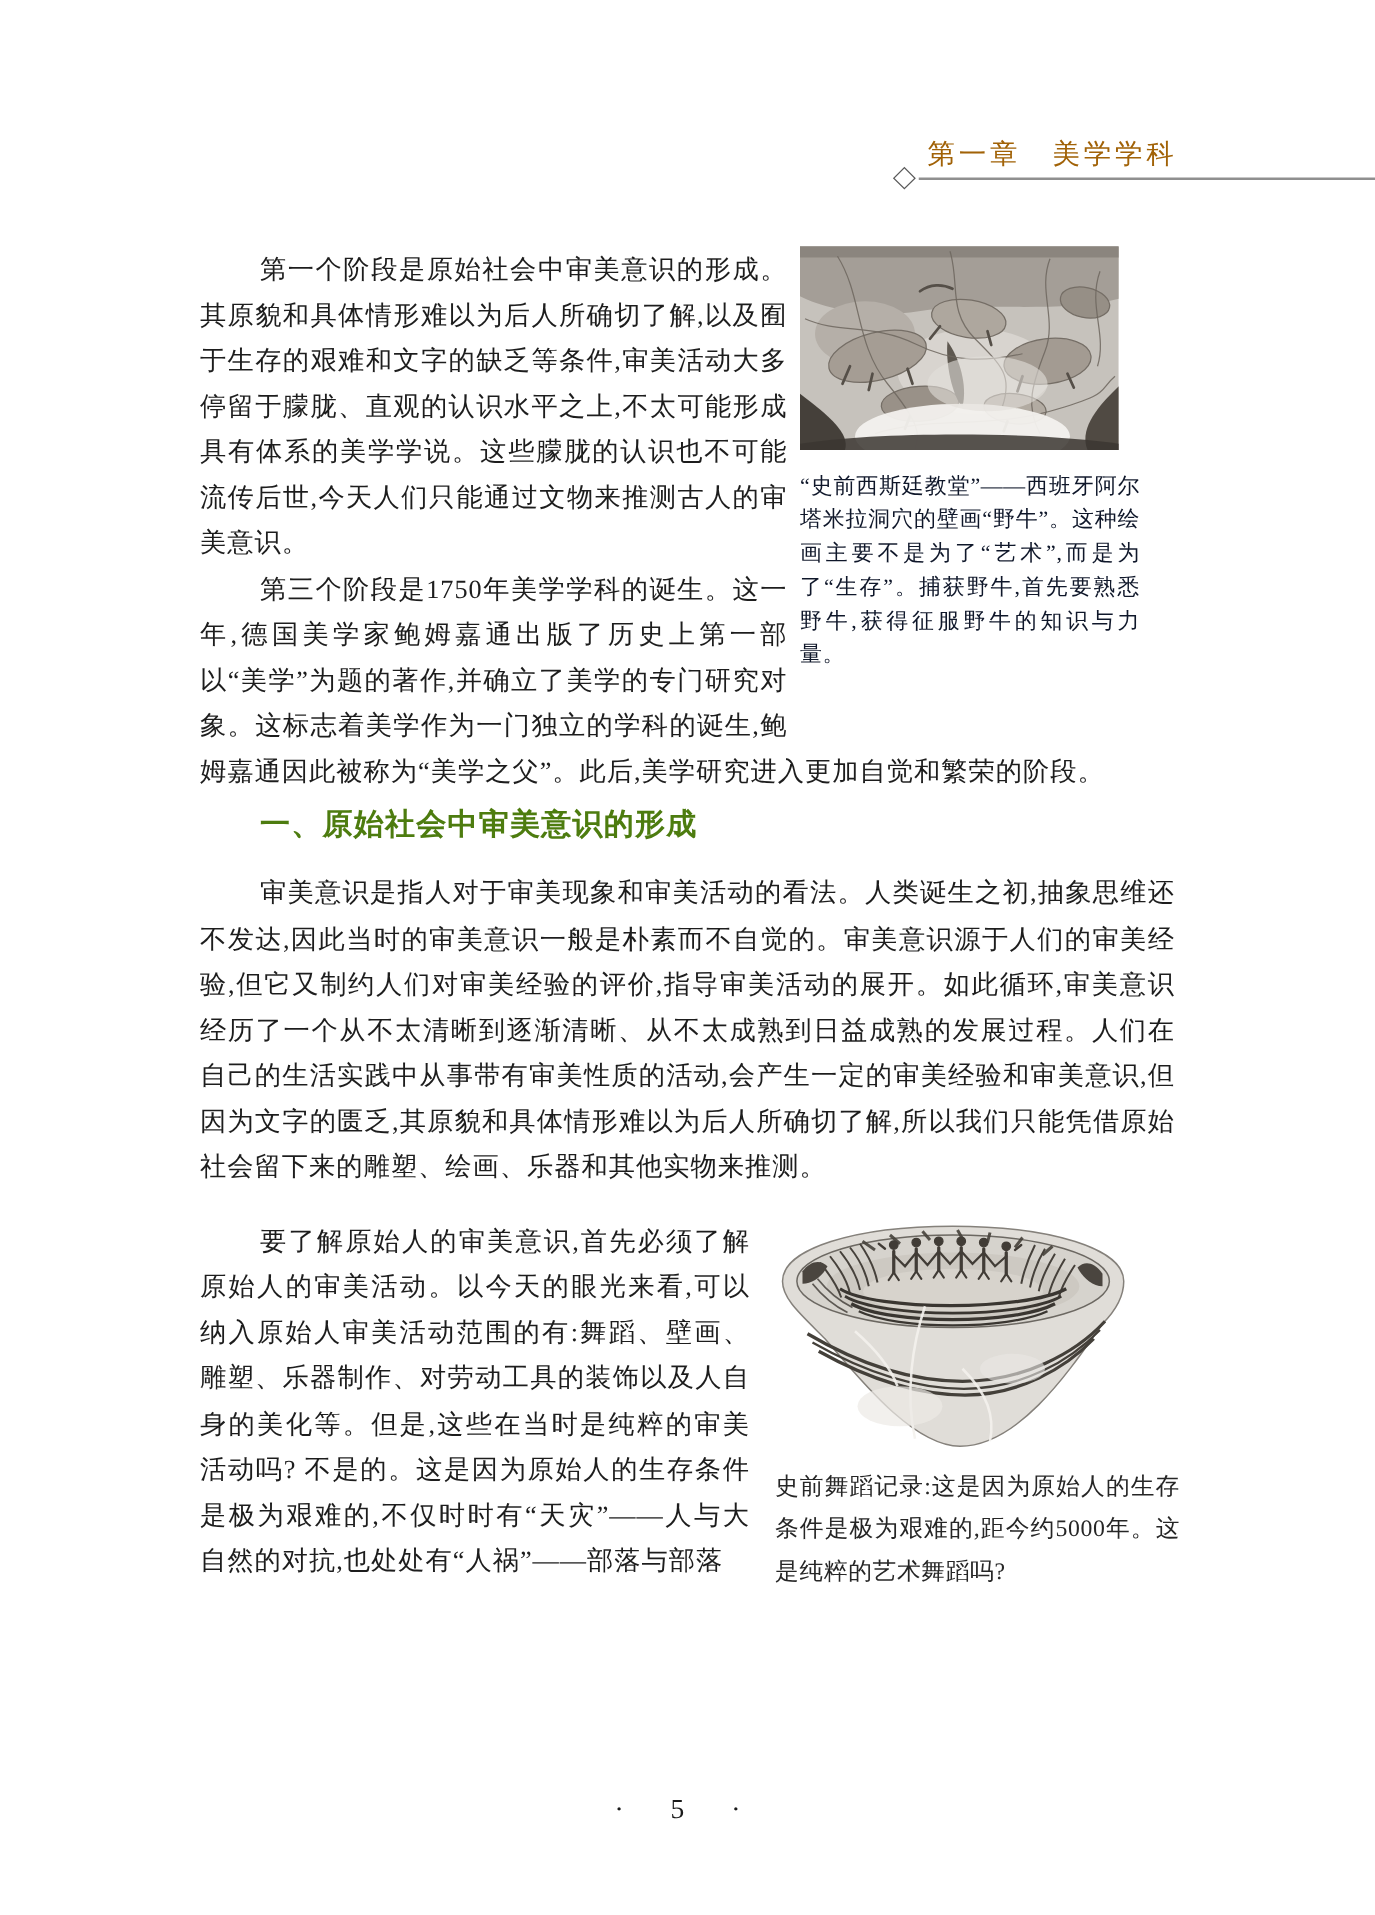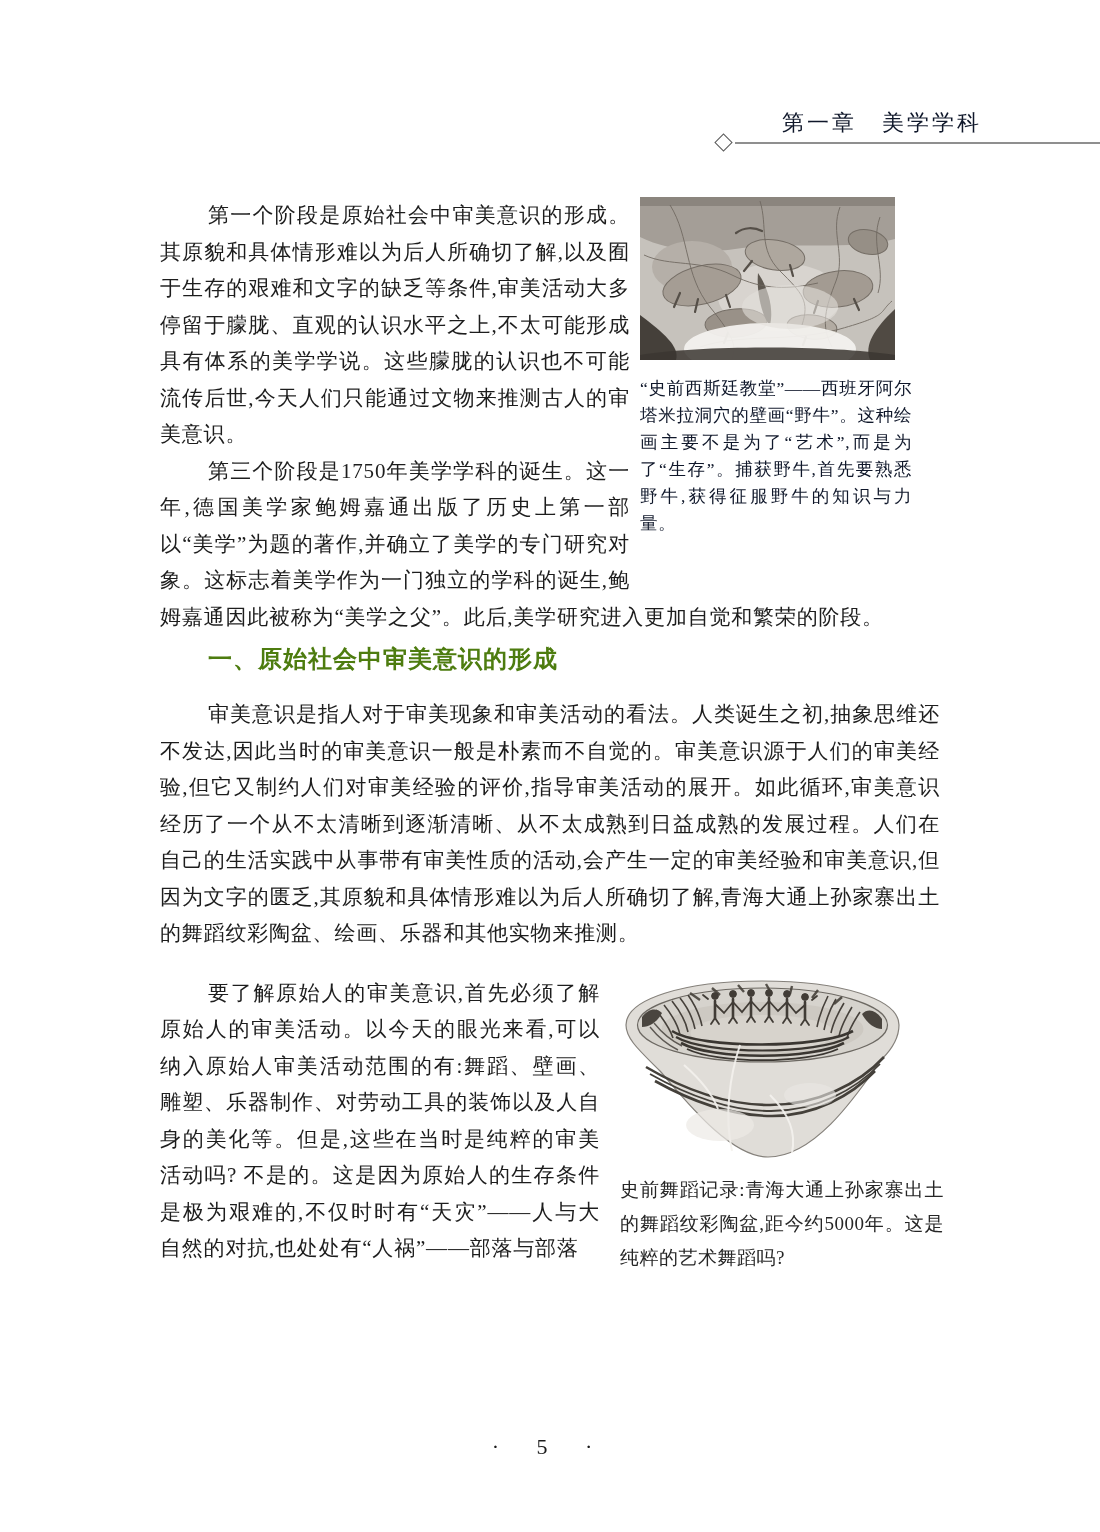--- a/index.html
+++ b/index.html
@@ -12,24 +12,24 @@
     background: #ffffff;
     overflow: hidden;
     font-family: "Liberation Serif", "DejaVu Serif", serif;
     color: #1d1d1d;
   }
 
   
   .chapter-title {
     position: absolute;
     top: 108px;
-    left: 782px;
+    left: 742px;
     font-size: 22px;
     letter-spacing: 3px;
-    color: #0f172a;
+    color: #a16207;
     font-family: "Liberation Serif", "DejaVu Serif", serif;
   }
   .header-rule {
     position: absolute;
     top: 142px;
     left: 735px;
     width: 365px;
     height: 2px;
     background: #8f8f8f;
   }
@@ -172,21 +172,21 @@
         <path d="M0 158 C 60 148 190 148 255 158 V163 H0 Z" fill="#3b3631" opacity="0.85"></path>
       </svg>
       <figcaption>“史前西斯廷教堂”——西班牙阿尔塔米拉洞穴的壁画“野牛”。这种绘画主要不是为了“艺术”,而是为了“生存”。捕获野牛,首先要熟悉野牛,获得征服野牛的知识与力量。</figcaption>
     </figure>
 
     <p class="body-p">第一个阶段是原始社会中审美意识的形成。其原貌和具体情形难以为后人所确切了解,以及囿于生存的艰难和文字的缺乏等条件,审美活动大多停留于朦胧、直观的认识水平之上,不太可能形成具有体系的美学学说。这些朦胧的认识也不可能流传后世,今天人们只能通过文物来推测古人的审美意识。</p>
     <p class="body-p">第三个阶段是1750年美学学科的诞生。这一年,德国美学家鲍姆嘉通出版了历史上第一部以“美学”为题的著作,并确立了美学的专门研究对象。这标志着美学作为一门独立的学科的诞生,鲍姆嘉通因此被称为“美学之父”。此后,美学研究进入更加自觉和繁荣的阶段。</p>
 
     <h2 class="section-heading">一、原始社会中审美意识的形成</h2>
 
-    <p class="body-p">审美意识是指人对于审美现象和审美活动的看法。人类诞生之初,抽象思维还不发达,因此当时的审美意识一般是朴素而不自觉的。审美意识源于人们的审美经验,但它又制约人们对审美经验的评价,指导审美活动的展开。如此循环,审美意识经历了一个从不太清晰到逐渐清晰、从不太成熟到日益成熟的发展过程。人们在自己的生活实践中从事带有审美性质的活动,会产生一定的审美经验和审美意识,但因为文字的匮乏,其原貌和具体情形难以为后人所确切了解,青海大通上孙家寨出土的舞蹈纹彩陶盆、绘画、乐器和其他实物来推测。</p>
+    <p class="body-p">审美意识是指人对于审美现象和审美活动的看法。人类诞生之初,抽象思维还不发达,因此当时的审美意识一般是朴素而不自觉的。审美意识源于人们的审美经验,但它又制约人们对审美经验的评价,指导审美活动的展开。如此循环,审美意识经历了一个从不太清晰到逐渐清晰、从不太成熟到日益成熟的发展过程。人们在自己的生活实践中从事带有审美性质的活动,会产生一定的审美经验和审美意识,但因为文字的匮乏,其原貌和具体情形难以为后人所确切了解,所以我们只能凭借原始社会留下来的雕塑、绘画、乐器和其他实物来推测。</p>
 
     <div class="p5-block">
       <figure class="fig-bowl">
         <svg class="photo" width="285" height="185" viewBox="0 0 285 185" xmlns="http://www.w3.org/2000/svg">
           <rect width="285" height="185" fill="#ffffff"></rect>
 
           <path d="M6 50 C6 24 64 6 142 6 C221 6 279 24 279 50 C279 62 272 74 262 84 C238 118 196 182 148 182 C110 182 66 126 40 96 C20 76 6 64 6 50 Z" fill="#e0ddd8" stroke="#85817b" stroke-width="1.2"></path>
 
           <ellipse cx="142.5" cy="50" rx="125" ry="37" fill="#d6d3cd" stroke="#6c6862" stroke-width="1.2"></ellipse>
           <ellipse cx="142.5" cy="54" rx="101" ry="27" fill="#cdc9c2"></ellipse>
@@ -239,21 +239,21 @@
           </g>
 
           <g stroke="#f4f2ee" stroke-width="2" fill="none" opacity="0.9">
             <path d="M120 70 C 110 100 104 140 112 176"></path>
             <path d="M150 120 C 170 140 176 158 172 178"></path>
             <path d="M64 90 C 80 104 92 118 98 134"></path>
           </g>
           <ellipse cx="100" cy="150" rx="34" ry="16" fill="#eceae6" opacity="0.7"></ellipse>
           <ellipse cx="190" cy="120" rx="26" ry="12" fill="#eae8e4" opacity="0.6"></ellipse>
         </svg>
-        <figcaption>史前舞蹈记录:青海大通上孙家寨出土的舞蹈纹彩陶盆,距今约5000年。这是纯粹的艺术舞蹈吗?</figcaption>
+        <figcaption>史前舞蹈记录:这是因为原始人的生存条件是极为艰难的,距今约5000年。这是纯粹的艺术舞蹈吗?</figcaption>
       </figure>
       <p class="body-p">要了解原始人的审美意识,首先必须了解原始人的审美活动。以今天的眼光来看,可以纳入原始人审美活动范围的有:舞蹈、壁画、雕塑、乐器制作、对劳动工具的装饰以及人自身的美化等。但是,这些在当时是纯粹的审美活动吗? 不是的。这是因为原始人的生存条件是极为艰难的,不仅时时有“天灾”——人与大自然的对抗,也处处有“人祸”——部落与部落</p>
     </div>
 
   </div>
 
   <div class="page-number">· 5 ·</div>
 
 </div>
 

